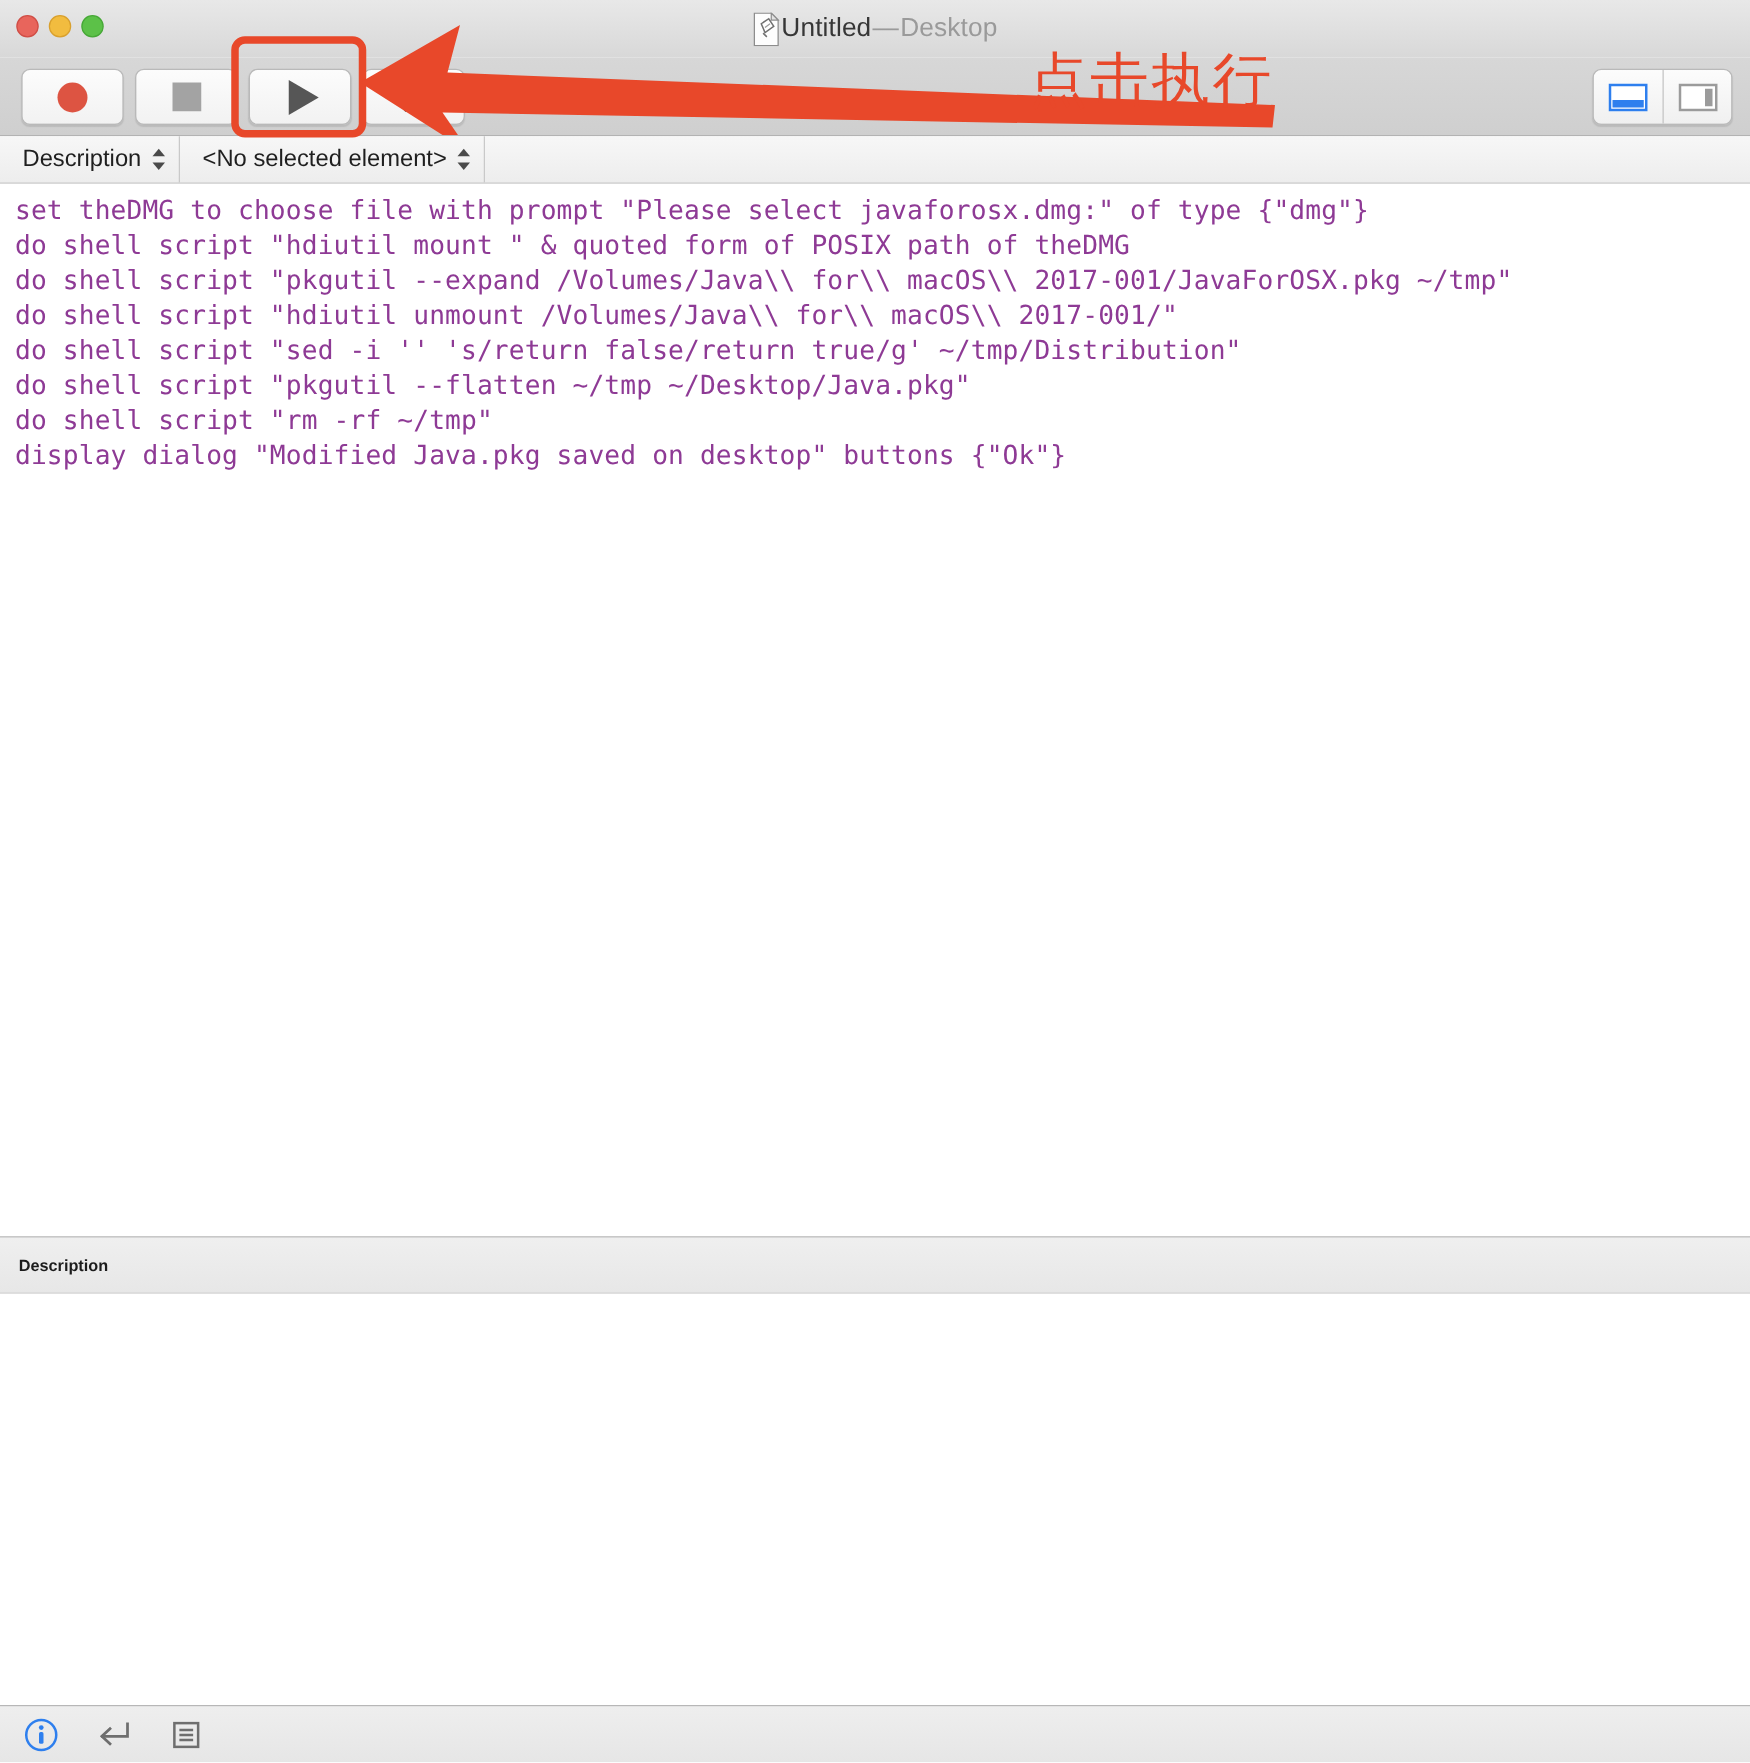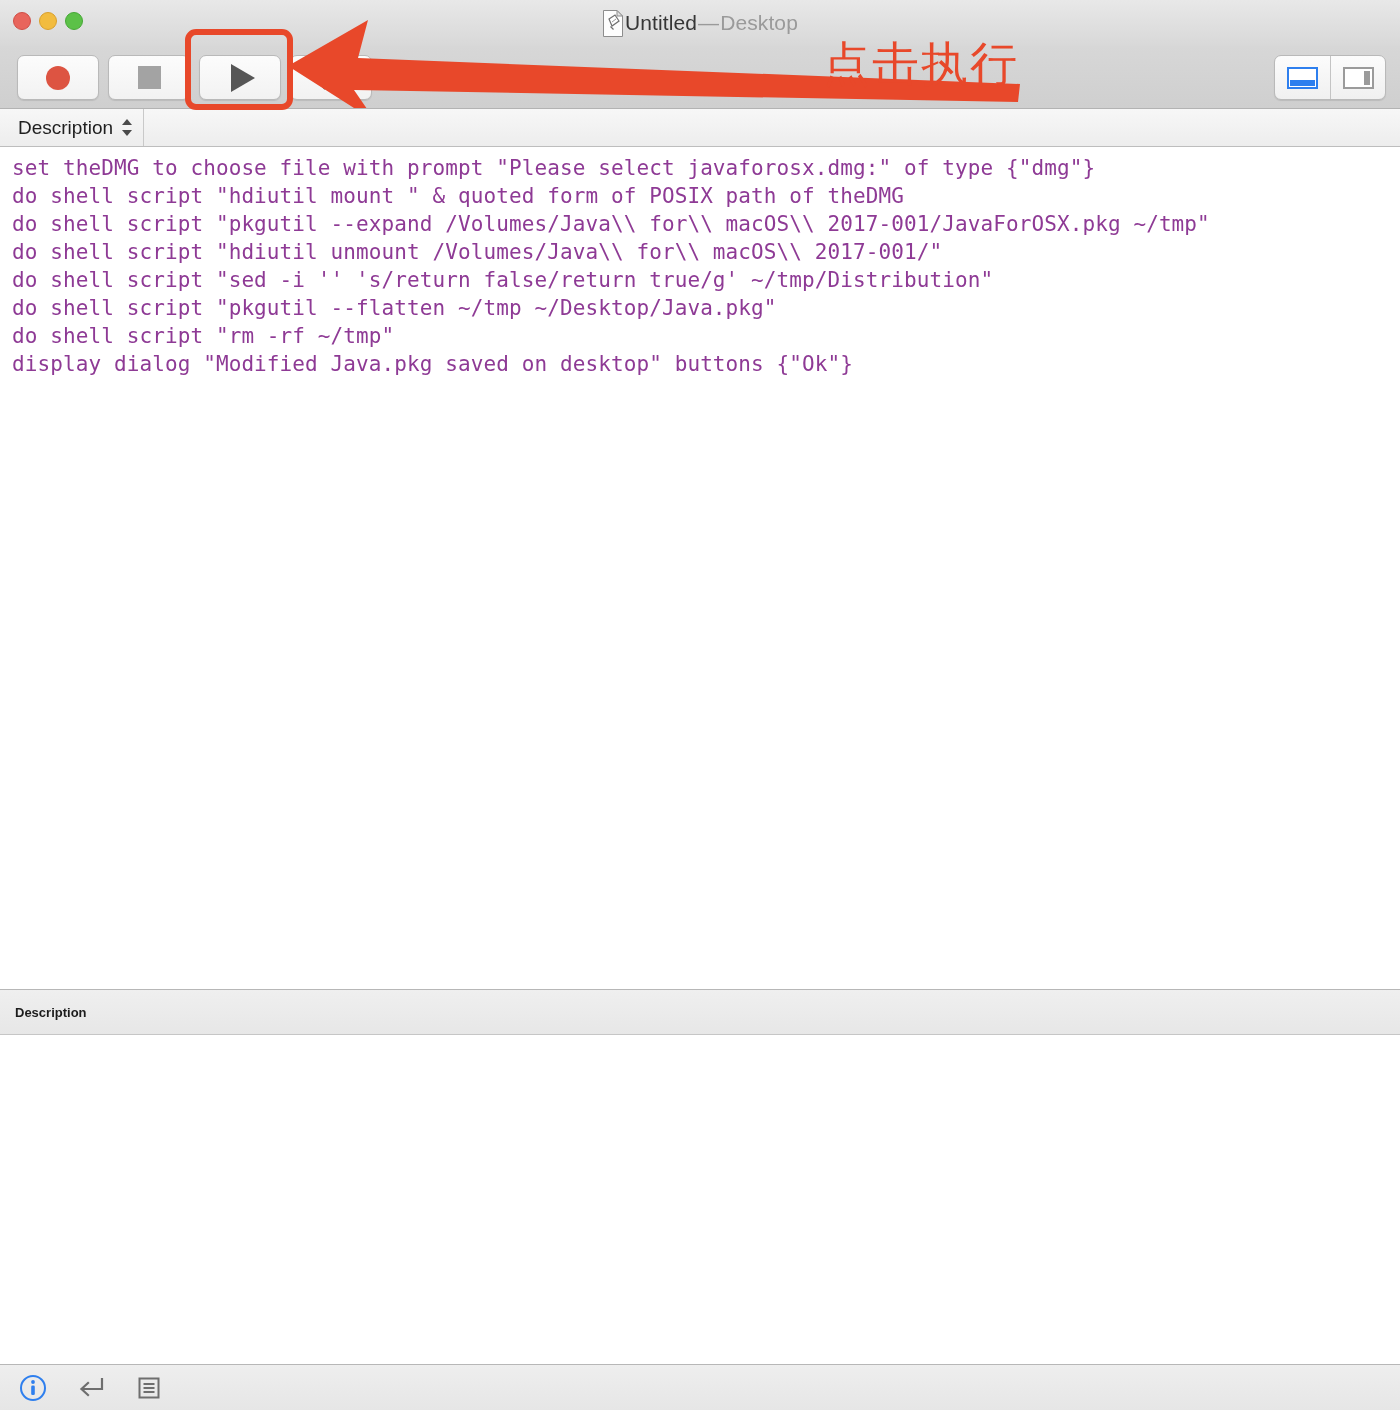--- a/index.html
+++ b/index.html
@@ -363,20 +363,24 @@
       </div>
       <div class="seg">
         <span class="seg-icon-right"></span>
       </div>
     </div>
   </div>
 
   <div class="selectbar">
     <div class="popup">
       <span class="popup-label">Description</span>
+      <span class="chev"></span>
+    </div>
+    <div class="popup">
+      <span class="popup-label">&lt;No selected element&gt;</span>
       <span class="chev"></span>
     </div>
     <div class="popup-spacer"></div>
   </div>
 
   <div class="code-area">
     <pre class="code" style="color: rgb(142, 58, 149);">set theDMG to choose file with prompt "Please select javaforosx.dmg:" of type {"dmg"}
 do shell script "hdiutil mount " &amp; quoted form of POSIX path of theDMG
 do shell script "pkgutil --expand /Volumes/Java\\ for\\ macOS\\ 2017-001/JavaForOSX.pkg ~/tmp"
 do shell script "hdiutil unmount /Volumes/Java\\ for\\ macOS\\ 2017-001/"

